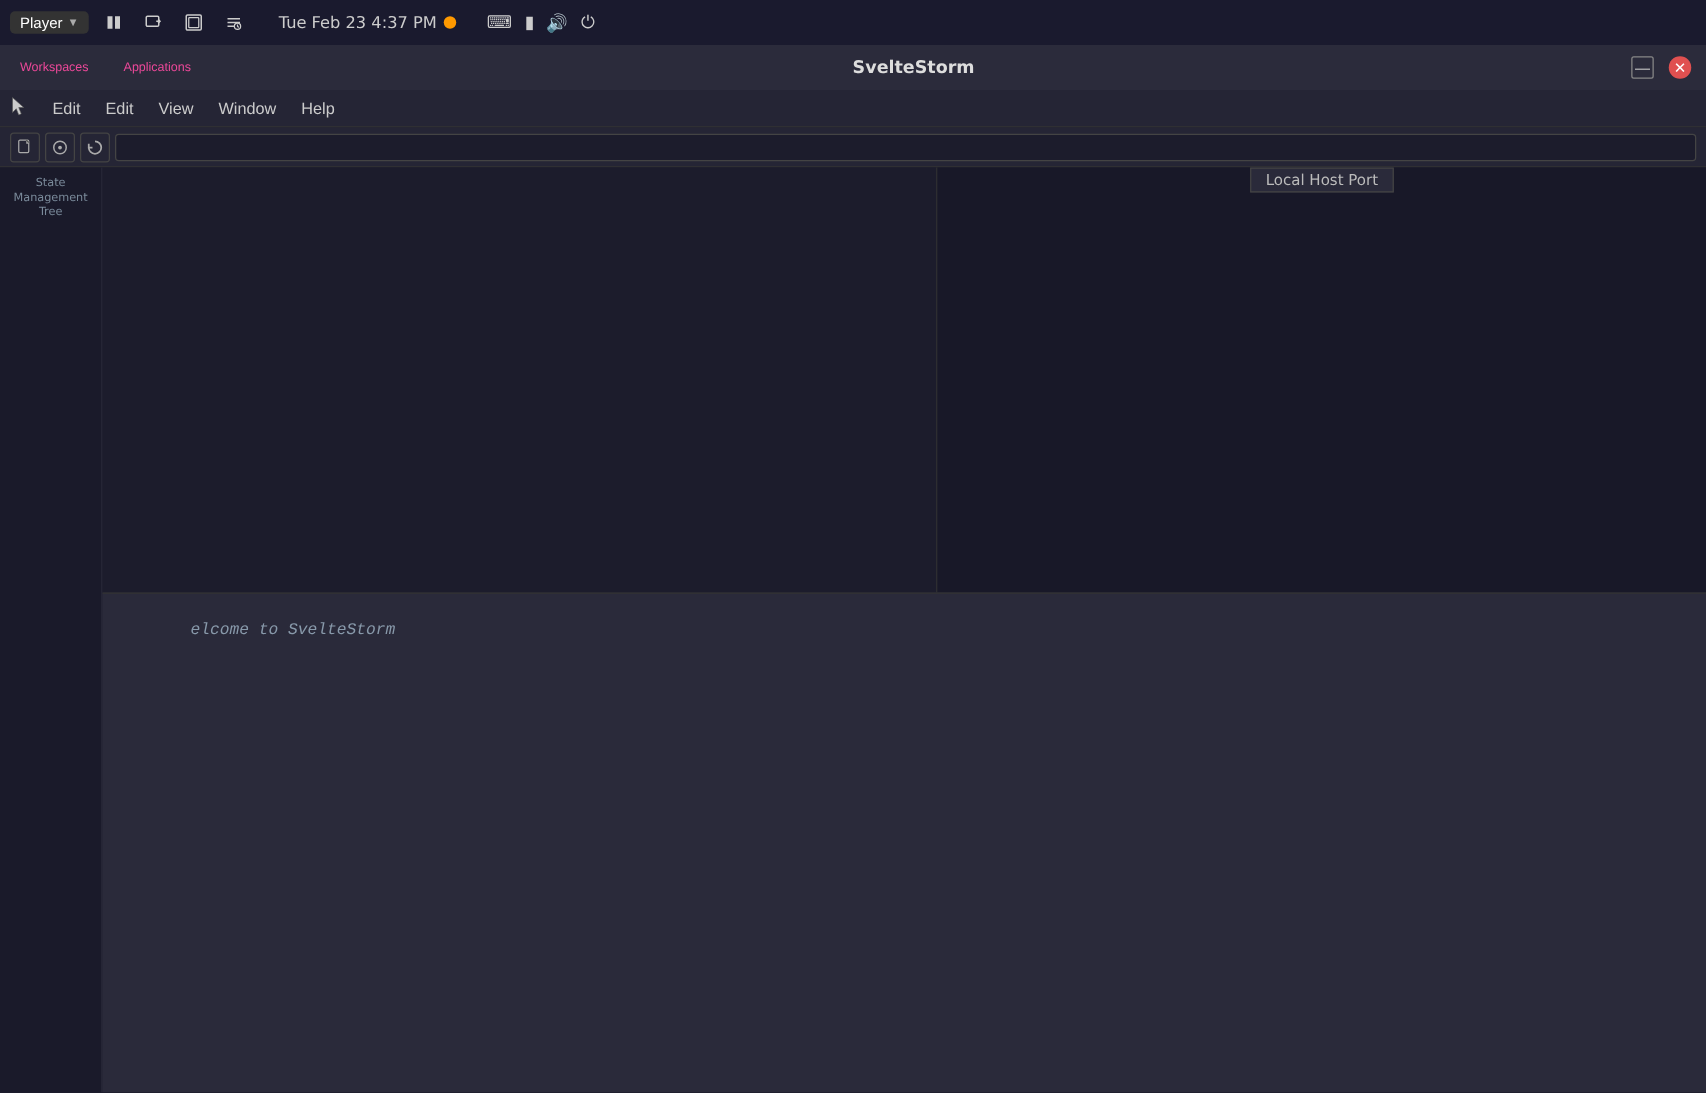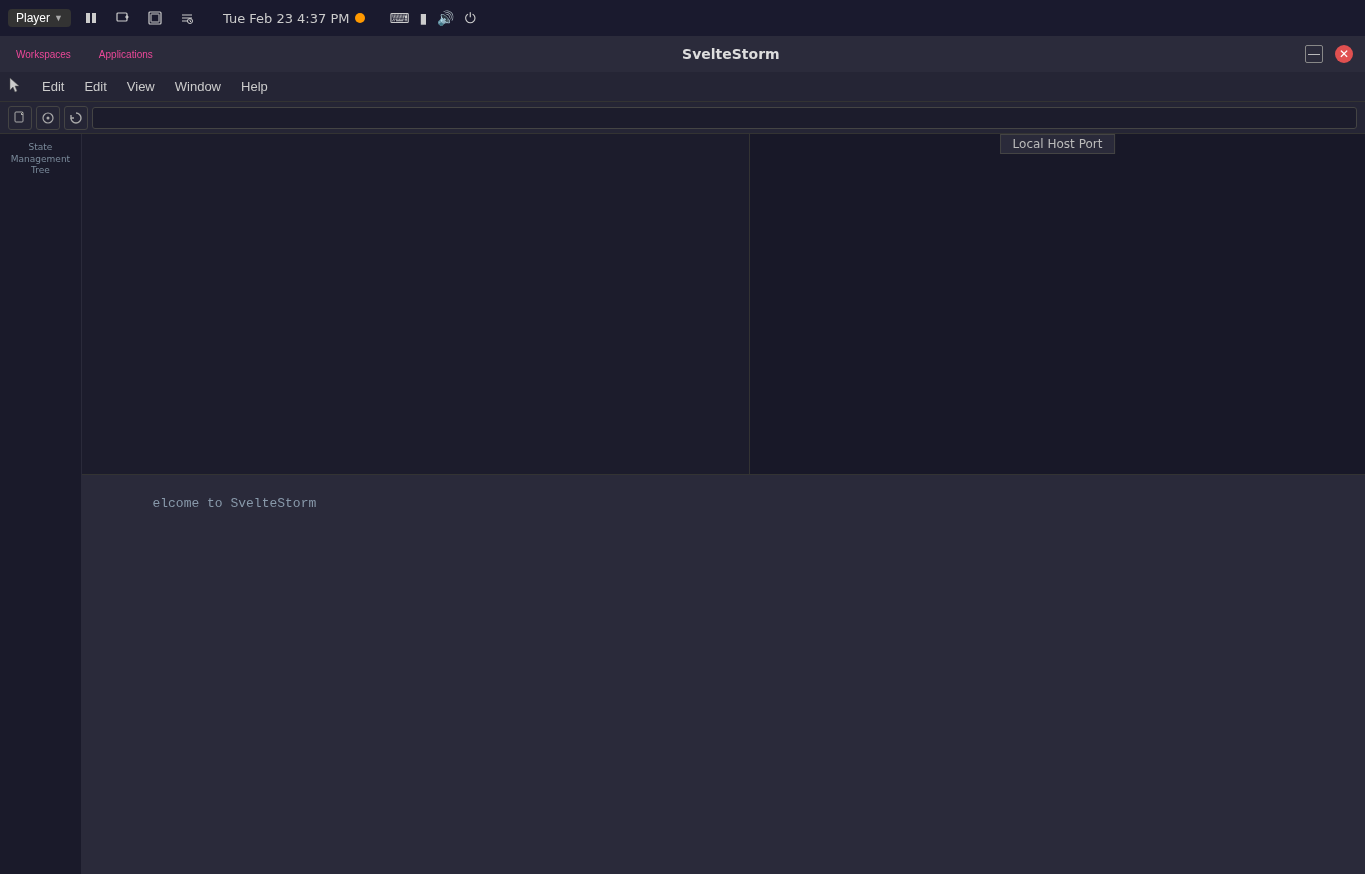--- a/index.html
+++ b/index.html
@@ -123,21 +123,21 @@
     }
     #local-host-port-bar {
       position: absolute; top: 0; left: 50%; transform: translateX(-50%);
       background: #2a2a3a; border: 1px solid #444; padding: 2px 12px;
       font-size: 12px; color: #bbb; white-space: nowrap; z-index: 10; text-align: right;
     }
 
     
     #terminal-pane {
       flex: 1; background: #2a2a3a; border-top: 1px solid #333;
-      overflow: hidden; position: relative;
+      overflow: hidden; position: relative; font-style: italic;
     }
     #terminal-text {
       font-family: 'Courier New', monospace; font-size: 13px;
       color: #8899aa; padding: 6px 8px; white-space: pre;
     }
   </style>
 </head>
 <body>
 
 <div id="system-bar">

